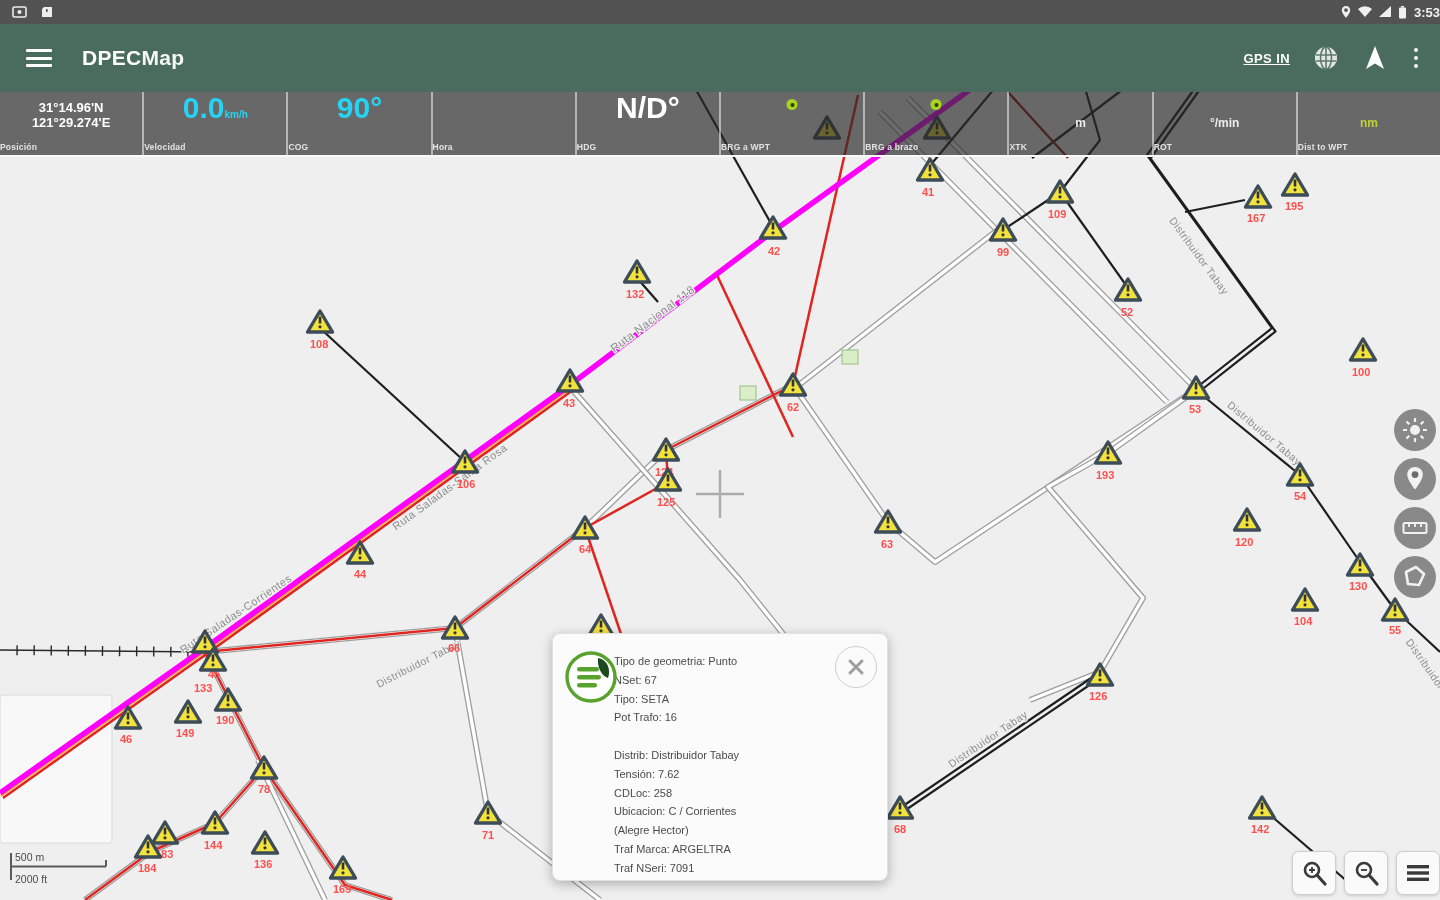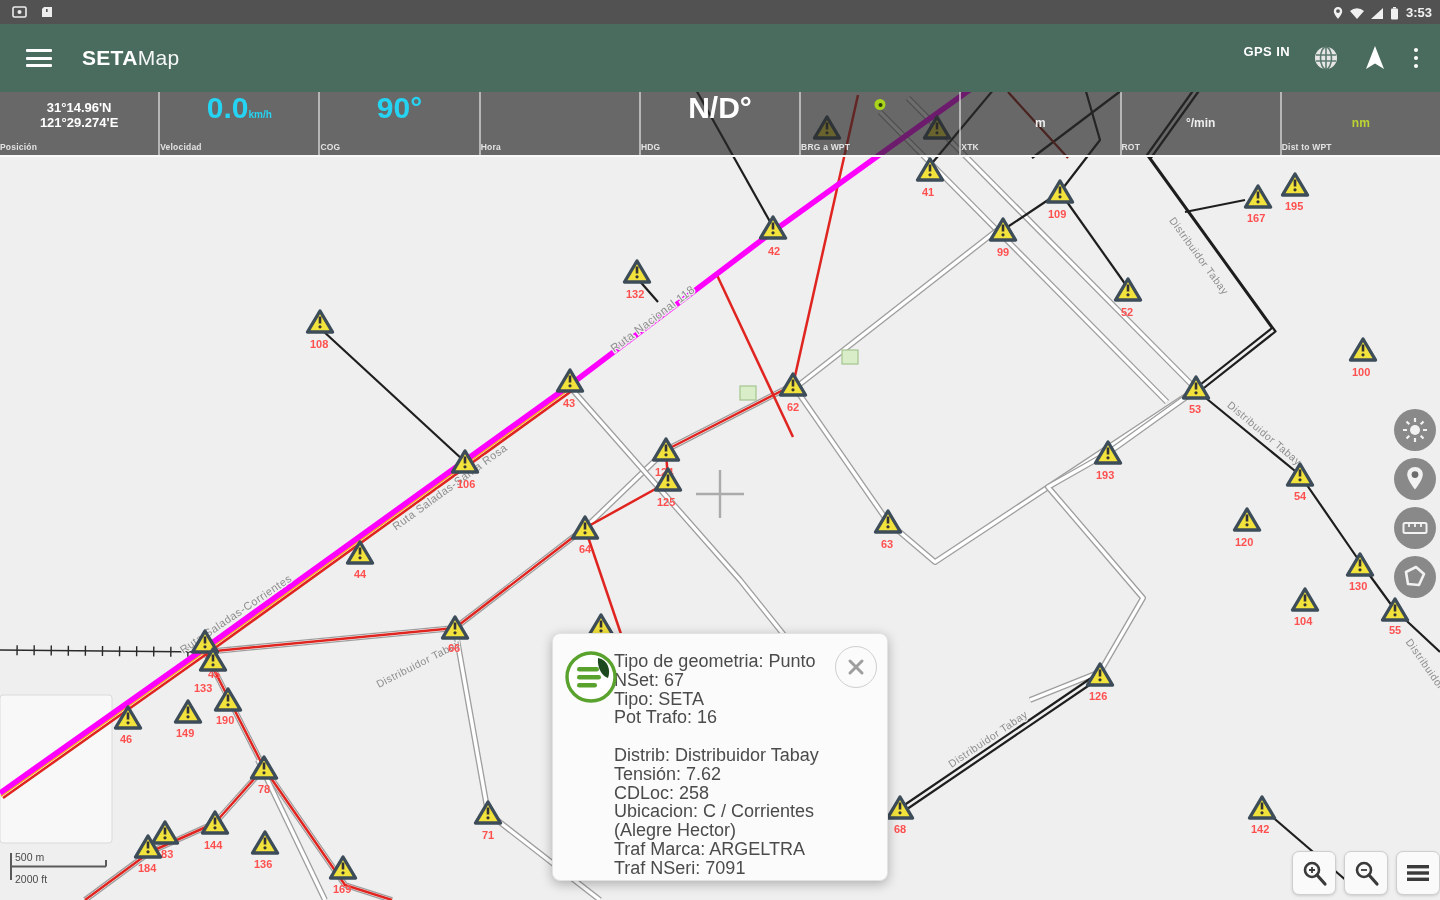--- a/index.html
+++ b/index.html
@@ -4,32 +4,32 @@
 <style>
   html,body{margin:0;padding:0;width:1440px;height:900px;overflow:hidden;
     font-family:"Liberation Sans",sans-serif;background:#EFEFEF;position:relative;}
   #stage{position:absolute;inset:0;width:1440px;height:900px;overflow:hidden;}
   #map-svg{position:absolute;left:0;top:0;z-index:1;}
 
   
   .status-bar{position:absolute;top:0;left:0;right:0;height:24px;background:#525252;
     z-index:20;display:flex;align-items:center;color:#F2F2F2;}
   .sb-left{display:flex;align-items:center;gap:14px;margin-left:12px;}
-  .sb-right{display:flex;align-items:flex-end;gap:5px;margin-left:auto;margin-right:8px;}
+  .sb-right{display:flex;align-items:flex-start;gap:5px;margin-left:auto;}
   .sb-time{font-size:13px;font-weight:bold;color:#F2F2F2;margin-left:2px;}
 
   
   .app-bar{position:absolute;top:24px;left:0;right:0;height:68px;background:#4A6C5E;
     z-index:20;display:flex;align-items:center;color:#fff;}
   .hamburger{width:26px;display:flex;flex-direction:column;gap:4.5px;margin-left:26px;cursor:pointer;}
   .hamburger span{display:block;height:3px;background:#fff;border-radius:1px;}
   .app-title{margin-left:30px;font-size:21px;letter-spacing:.3px;}
   .app-title b{font-weight:bold;}
-  .app-title i{font-style:normal;font-weight:400;opacity:.95;margin-top:31px;}
-  .ab-right{margin-left:auto;display:flex;gap:22px;margin-right:18px;}
+  .app-title i{font-style:normal;font-weight:700;opacity:.95;margin-top:31px;}
+  .ab-right{margin-left:auto;display:flex;align-items:center;gap:22px;margin-right:18px;text-decoration:underline;}
   .gps-status{font-size:13px;font-weight:bold;letter-spacing:.4px;}
   .dots{display:flex;flex-direction:column;gap:4px;padding:4px;cursor:pointer;}
   .dots span{width:4px;height:4px;border-radius:50%;background:#fff;}
 
   
   .data-bar{position:absolute;top:92px;left:0;right:0;height:63px;z-index:15;
     display:flex;border-bottom:2px solid #FAFAFA;}
   .cell{flex:1 1 0;position:relative;background:rgba(40,40,40,.68);
     border-right:2px solid rgba(245,245,245,.55);overflow:hidden;}
   .cell:last-child{border-right:none;}
@@ -44,21 +44,21 @@
   .green-dot{position:absolute;top:7px;left:50%;transform:translateX(-50%);
     width:11px;height:11px;border-radius:50%;background:#A8D41C;}
   .green-dot::after{content:"";position:absolute;left:3.5px;top:3.5px;width:4px;height:4px;
     border-radius:50%;background:#2E3A06;}
 
   
   .popup{position:absolute;left:552px;top:633px;width:336px;height:248px;z-index:12;
     background:#FBFBFB;border:1px solid #E2E2E2;border-radius:8px;
     box-shadow:0 3px 12px rgba(0,0,0,.28);box-sizing:border-box;
     padding:18px 46px 12px 61px;}
-  .popup-line{font-size:18px;line-height:18.8px;color:#4B4B4B;min-height:18.8px;white-space:nowrap;}
+  .popup-line{font-size:11px;line-height:18.8px;color:#4B4B4B;min-height:18.8px;white-space:nowrap;}
   .popup-logo{position:absolute;left:11px;top:16px;width:54px;height:54px;}
   .popup-close{position:absolute;right:10px;top:12px;width:40px;height:40px;border-radius:50%;
     border:1.5px solid #CFCFCF;background:#FBFBFB;cursor:pointer;display:flex;
     align-items:center;justify-content:center;}
 
   
   .round-btn{position:absolute;left:1394px;width:42px;height:42px;border-radius:50%;
     background:rgba(108,108,108,.78);z-index:12;display:flex;align-items:center;
     justify-content:center;cursor:pointer;}
 
@@ -439,21 +439,21 @@
     </div>
   </div>
 
   <div class="app-bar">
     <div class="hamburger">
       <span></span>
         <span></span>
         <span></span>
     </div>
     <div class="app-title">
-      <b>SETA</b><i>Map</i>
+      <b>DPEC</b><i>Map</i>
     </div>
     <div class="ab-right">
       <span class="gps-status">GPS IN</span>
       <svg width="28" height="28">
         <circle cx="14" cy="14" r="11" fill="#E6E6E6"></circle>
         <path d="M4,11 h20 M4,17 h20 M14,3 v22" stroke="#5B7A6D" stroke-width="1.6" fill="none"></path>
         <ellipse cx="14" cy="14" rx="5.5" ry="11" fill="none" stroke="#5B7A6D" stroke-width="1.6"></ellipse>
       </svg>
       <svg width="26" height="28">
         <path d="M13,2 L22,25 L13,19.5 L4,25 Z" fill="#FFFFFF"></path>
@@ -482,20 +482,24 @@
       <div class="cell">
         <div class="cell-label">Hora</div>
       </div>
       <div class="cell">
         <div class="v-big white">N/D°</div>
         <div class="cell-label">HDG</div>
       </div>
       <div class="cell">
         <span class="green-dot"></span>
         <div class="cell-label">BRG a WPT</div>
+      </div>
+      <div class="cell">
+        <span class="green-dot"></span>
+        <div class="cell-label">BRG a brazo</div>
       </div>
       <div class="cell">
         <div class="v-unit ">m</div>
         <div class="cell-label">XTK</div>
       </div>
       <div class="cell">
         <div class="v-unit ">°/min</div>
         <div class="cell-label">ROT</div>
       </div>
       <div class="cell">

